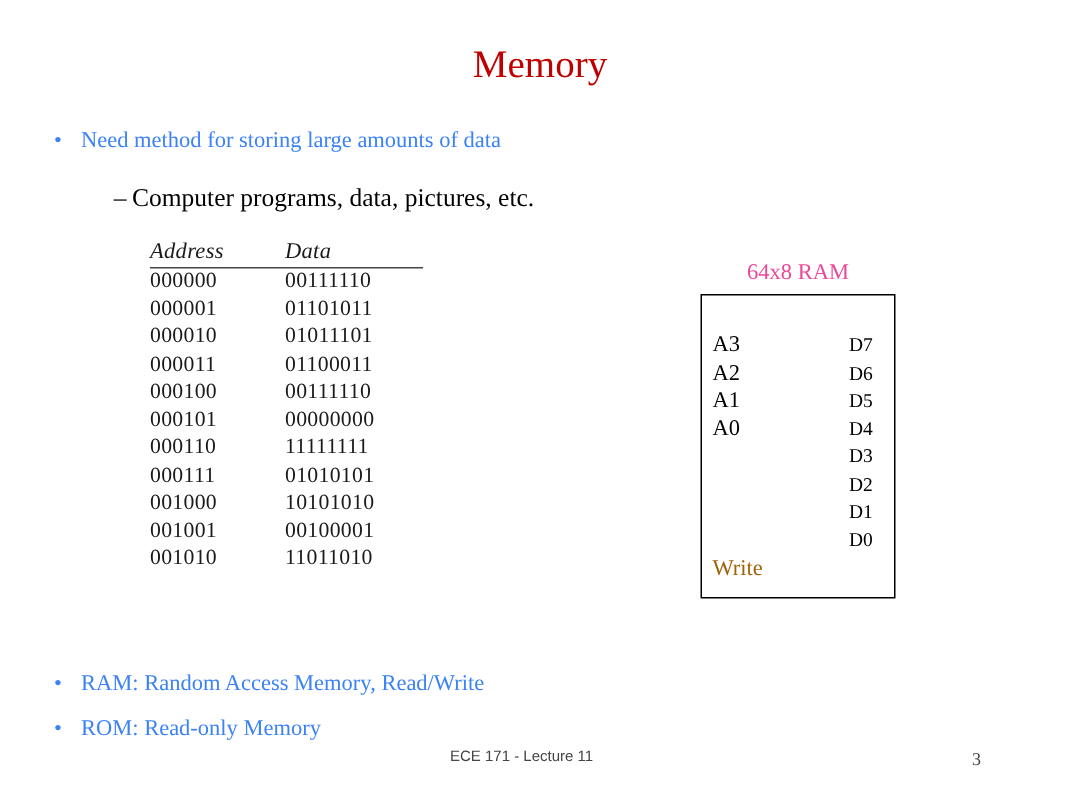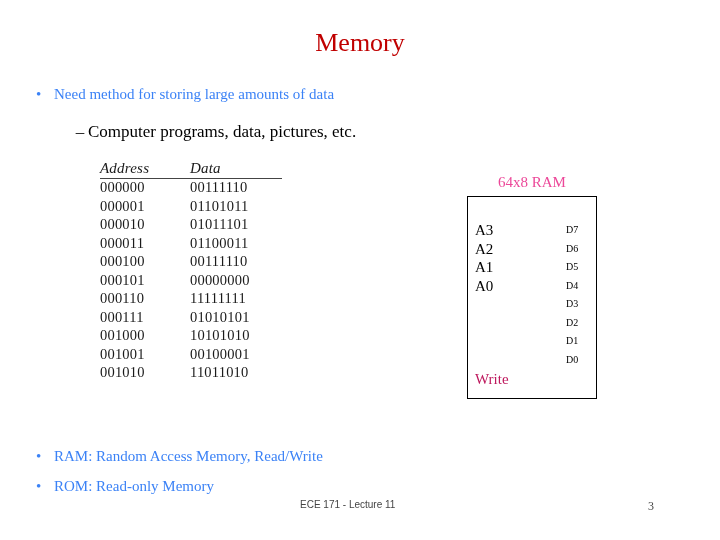--- a/index.html
+++ b/index.html
@@ -117,30 +117,30 @@
     top: 221px;
     left: 475px;
     font-size: 15px;
     line-height: 18.5px;
     color: #000;
   }
   .ram-right {
     position: absolute;
     top: 221px;
     left: 566px;
-    font-size: 10px;
+    font-size: 13px;
     line-height: 18.5px;
     color: #000;
   }
   .ram-write {
     position: absolute;
     top: 371px;
     left: 475px;
     font-size: 15px;
-    color: #be185d;
+    color: #a16207;
   }
 
   .b-ram {
     top: 448px;
     left: 36px;
   }
   .b-rom {
     top: 478px;
     left: 36px;
   }

